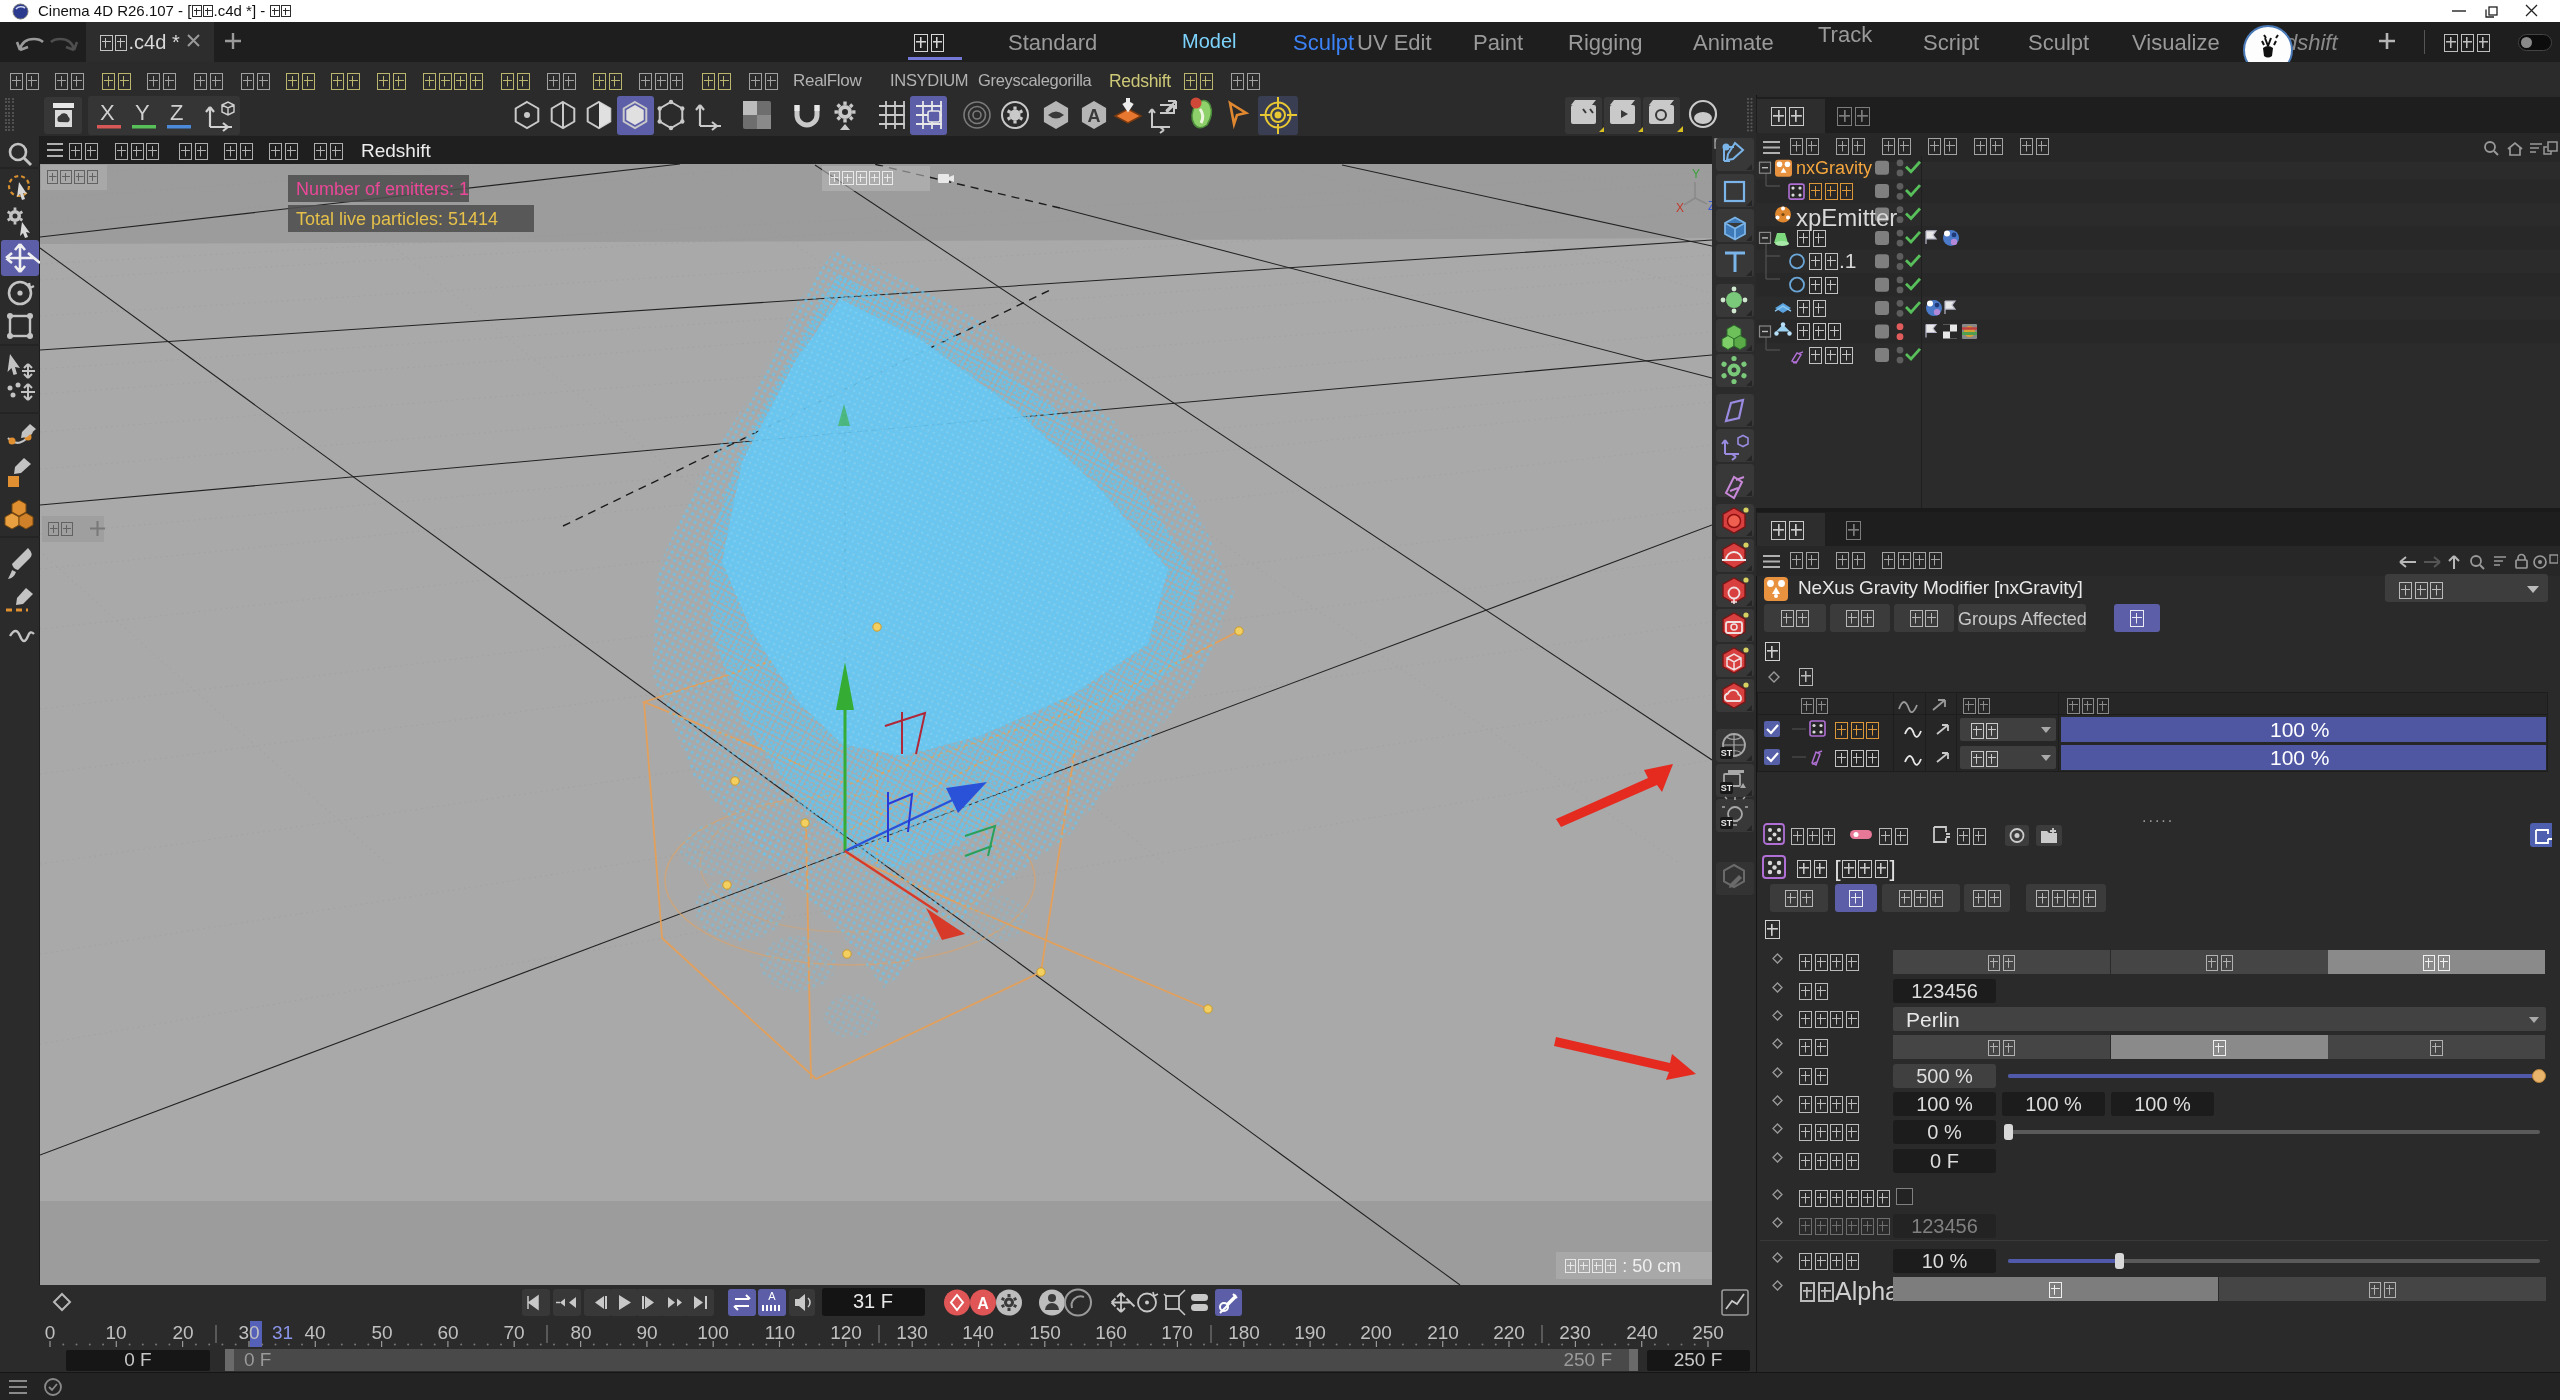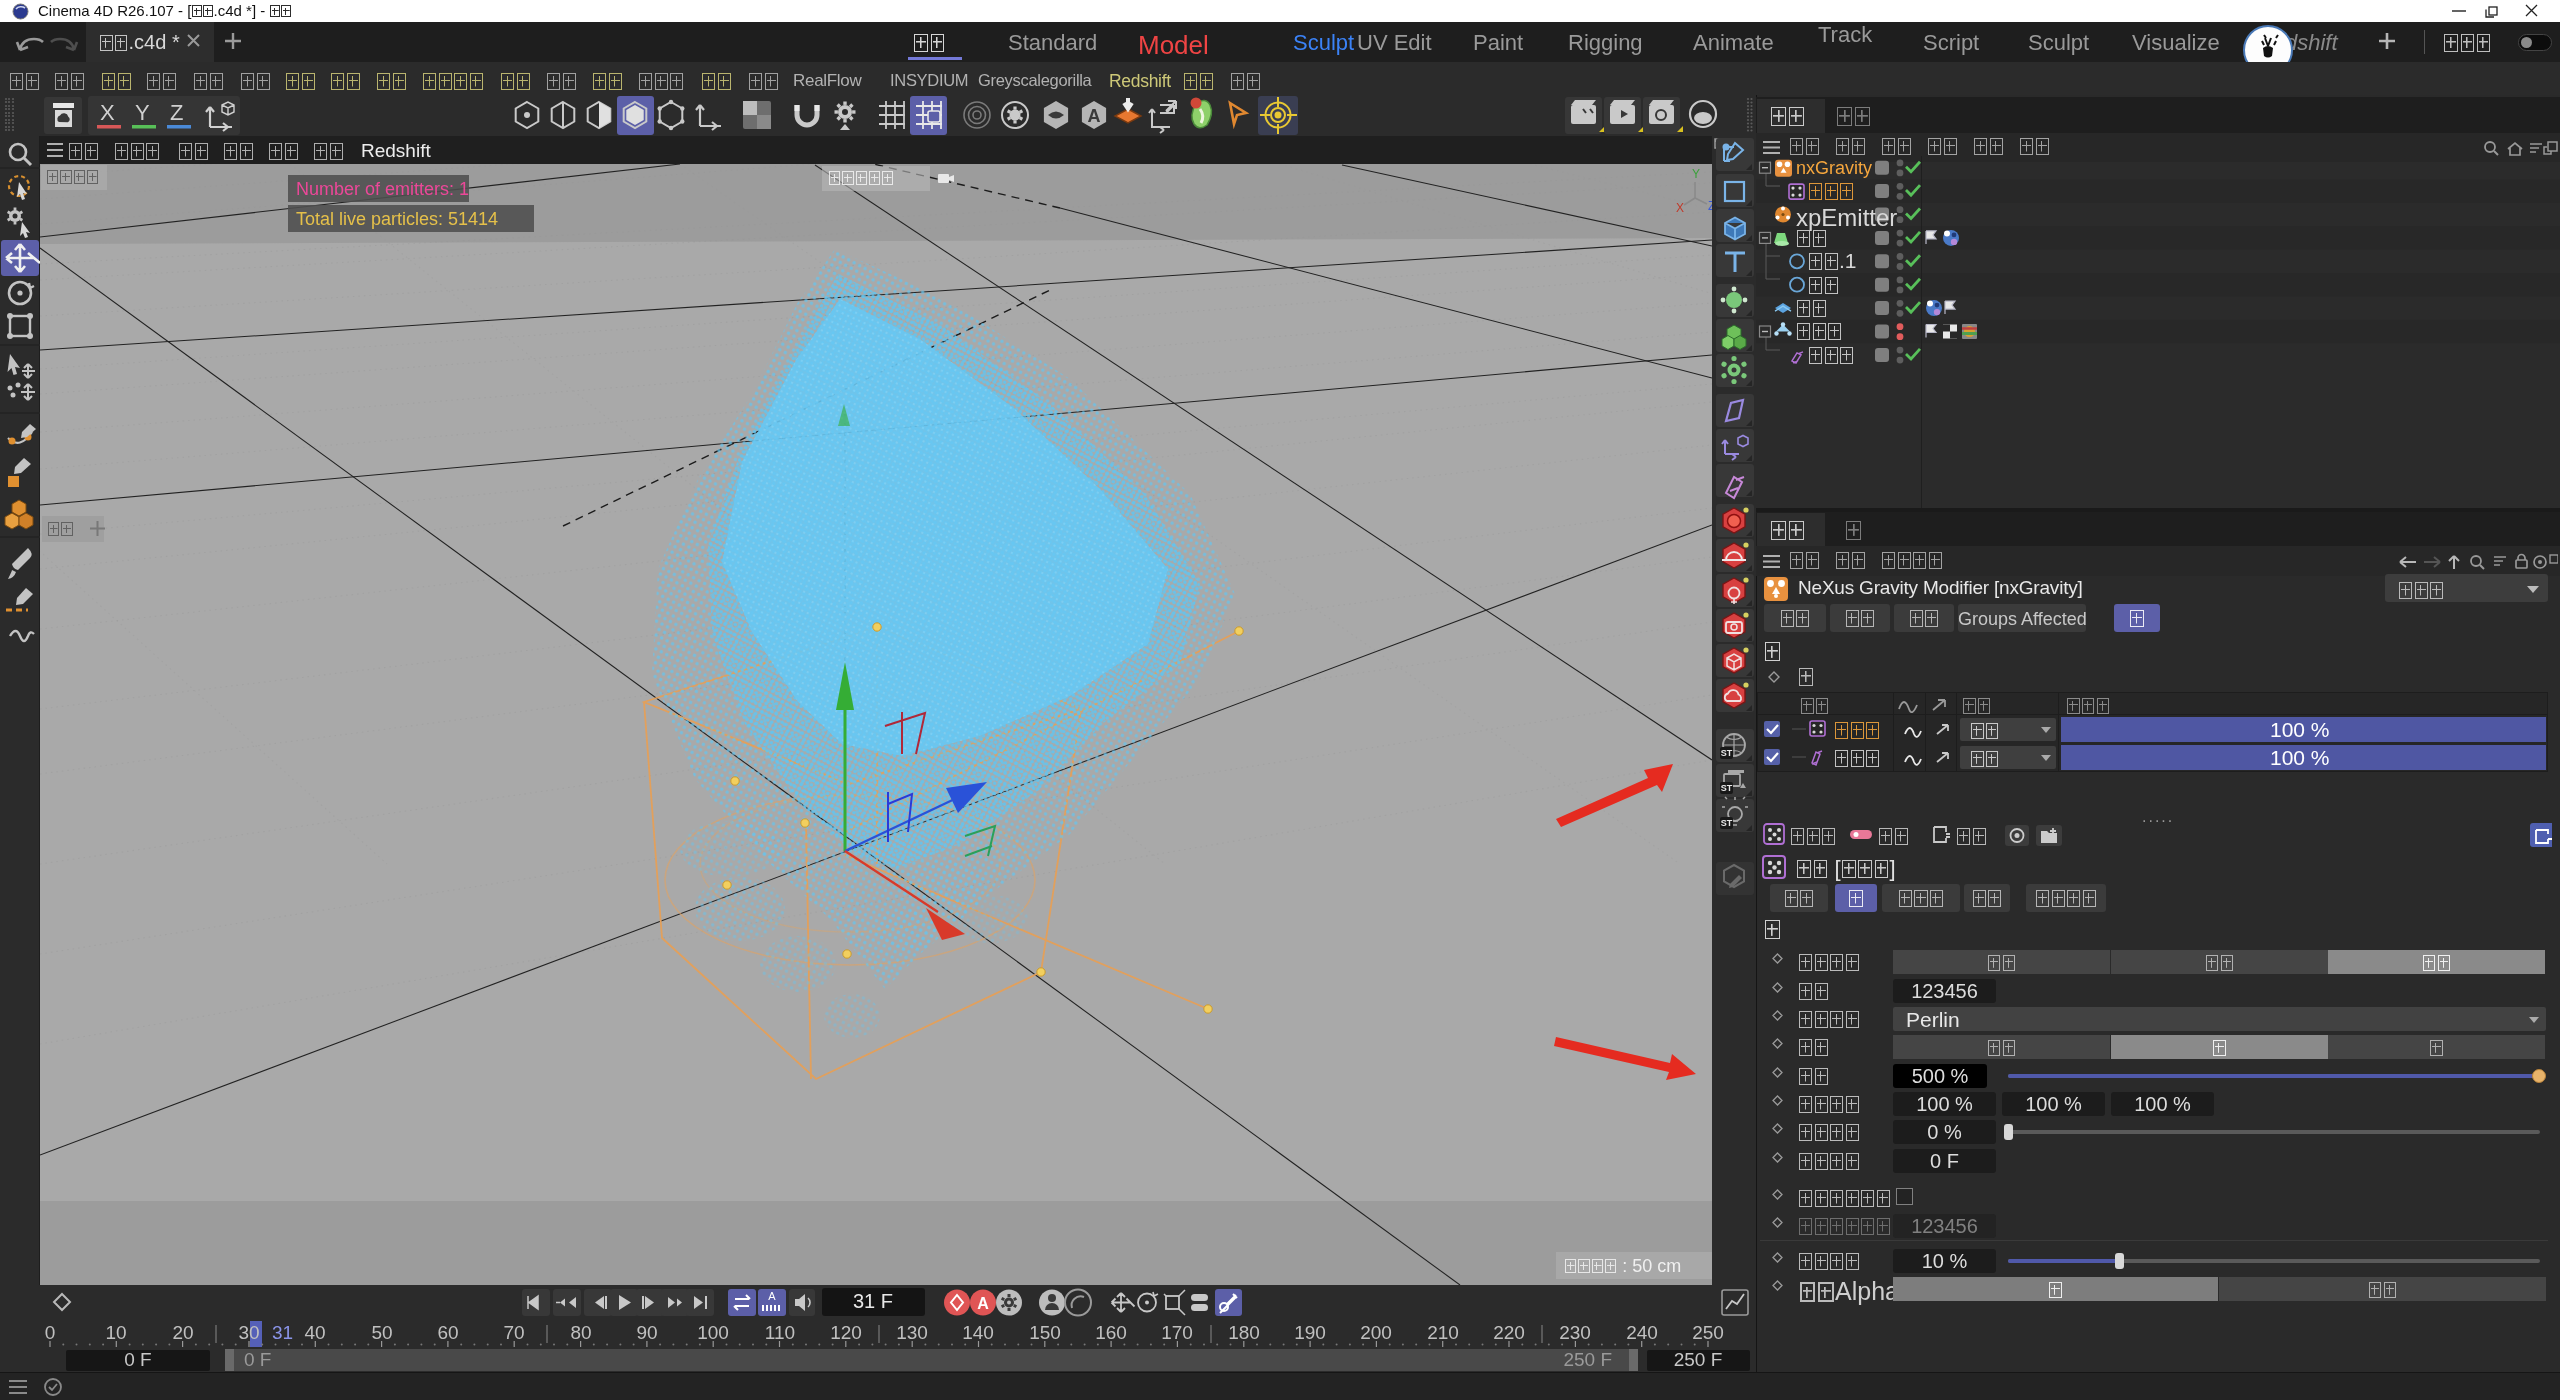--- a/index.html
+++ b/index.html
@@ -32,21 +32,21 @@
 <div class="ab" style="left:86px;top:0;width:128px;height:40px;background:#2d2d2d"></div>
 <div class="ab nw" style="left:99px;top:9px;font-size:20px;color:#d8d8d8"><i class="c"></i><i class="c"></i>.c4d *</div>
 <svg class="ab" style="left:186px;top:11px" width="16" height="16">
       <path d="M2 2 l11 11 m0 -11 l-11 11" stroke="#9a9a9a" stroke-width="2"></path>
     </svg>
 <svg class="ab" style="left:224px;top:10px" width="18" height="18">
       <path d="M9 1 v16 M1 9 h16" stroke="#9a9a9a" stroke-width="2.4"></path>
     </svg>
 <div class="ab nw" style="left:913px;top:8px;font-size:22px;color:#f0f0f0;font-style:italic;"><i class="c"></i><i class="c"></i></div>
 <div class="ab nw" style="left:1008px;top:8px;font-size:22px;color:#9a9a9a;">Standard</div>
-<div class="ab nw" style="left:1138px;top:8px;font-size:26px;color:#ef4444;">Model</div>
+<div class="ab nw" style="left:1182px;top:8px;font-size:20px;color:#7dd3fc;">Model</div>
 <div class="ab nw" style="left:1293px;top:8px;font-size:22px;color:#3b82f6;">Sculpt</div>
 <div class="ab nw" style="left:1357px;top:8px;font-size:22px;color:#9a9a9a;">UV Edit</div>
 <div class="ab nw" style="left:1473px;top:8px;font-size:22px;color:#9a9a9a;">Paint</div>
 <div class="ab nw" style="left:1568px;top:8px;font-size:22px;color:#9a9a9a;">Rigging</div>
 <div class="ab nw" style="left:1693px;top:8px;font-size:22px;color:#9a9a9a;text-align:right;">Animate</div>
 <div class="ab nw" style="left:1818px;top:0;font-size:22px;color:#9a9a9a;">Track</div>
 <div class="ab nw" style="left:1923px;top:8px;font-size:22px;color:#9a9a9a;">Script</div>
 <div class="ab nw" style="left:2028px;top:8px;font-size:22px;color:#9a9a9a;">Sculpt</div>
 <div class="ab nw" style="left:2132px;top:8px;font-size:22px;color:#9a9a9a;">Visualize</div>
 <div class="ab" style="left:908px;top:35px;width:54px;height:3px;background:#7479d8"></div>
@@ -845,21 +845,21 @@
     <path d="M5.5 1 l4.5 4.5 l-4.5 4.5 l-4.5 -4.5 z" fill="none" stroke="#9a9a9a" stroke-width="1.3"></path>
   </svg>
 <div class="ab nw" style="left:1798px;top:1035px;font-size:21px;color:#cfcfcf"><i class="c"></i><i class="c"></i></div>
 <div class="ab" style="left:1893px;top:1035px;width:217px;height:24px;background:#454545;color:#c0c0c0;font-size:20px;text-align:center;line-height:24px"><i class="c"></i><i class="c"></i></div>
 <div class="ab" style="left:2111px;top:1035px;width:217px;height:24px;background:#8a8a8a;color:#fff;font-size:20px;text-align:center;line-height:24px"><i class="c"></i></div>
 <div class="ab" style="left:2328px;top:1035px;width:217px;height:24px;background:#454545;color:#c0c0c0;font-size:20px;text-align:center;line-height:24px"><i class="c"></i></div>
 <svg class="ab" style="left:1772px;top:1067px" width="11" height="11">
     <path d="M5.5 1 l4.5 4.5 l-4.5 4.5 l-4.5 -4.5 z" fill="none" stroke="#9a9a9a" stroke-width="1.3"></path>
   </svg>
 <div class="ab nw" style="left:1798px;top:1064px;font-size:21px;color:#cfcfcf"><i class="c"></i><i class="c"></i></div>
-<div class="ab" style="left:1893px;top:1064px;width:94px;height:24px;background:#000000;border-radius:3px;color:#dddddd;font-size:20px;text-align:center;line-height:24px">500 %</div>
+<div class="ab" style="left:1893px;top:1064px;width:103px;height:24px;background:#404040;border-radius:3px;color:#dddddd;font-size:20px;text-align:center;line-height:24px">500 %</div>
 <div class="ab" style="left:2008px;top:1074px;width:532px;height:4px;background:#5a5a5a;border-radius:2px"></div>
 <div class="ab" style="left:2008px;top:1074px;width:532px;height:4px;background:#5059aa;border-radius:2px"></div>
 <div class="ab" style="left:2532px;top:1069px;width:14px;height:14px;background:#e8b36a;border:1px solid #b8823a;border-radius:50%"></div>
 <svg class="ab" style="left:1772px;top:1095px" width="11" height="11">
     <path d="M5.5 1 l4.5 4.5 l-4.5 4.5 l-4.5 -4.5 z" fill="none" stroke="#9a9a9a" stroke-width="1.3"></path>
   </svg>
 <div class="ab nw" style="left:1798px;top:1092px;font-size:21px;color:#cfcfcf"><i class="c"></i><i class="c"></i><i class="c"></i><i class="c"></i></div>
 <div class="ab" style="left:1893px;top:1092px;width:103px;height:24px;background:#1c1c1c;border-radius:3px;color:#dddddd;font-size:20px;text-align:center;line-height:24px">100 %</div>
 <div class="ab" style="left:2002px;top:1092px;width:103px;height:24px;background:#1c1c1c;border-radius:3px;color:#dddddd;font-size:20px;text-align:center;line-height:24px">100 %</div>
 <div class="ab" style="left:2111px;top:1092px;width:103px;height:24px;background:#1c1c1c;border-radius:3px;color:#dddddd;font-size:20px;text-align:center;line-height:24px">100 %</div>

